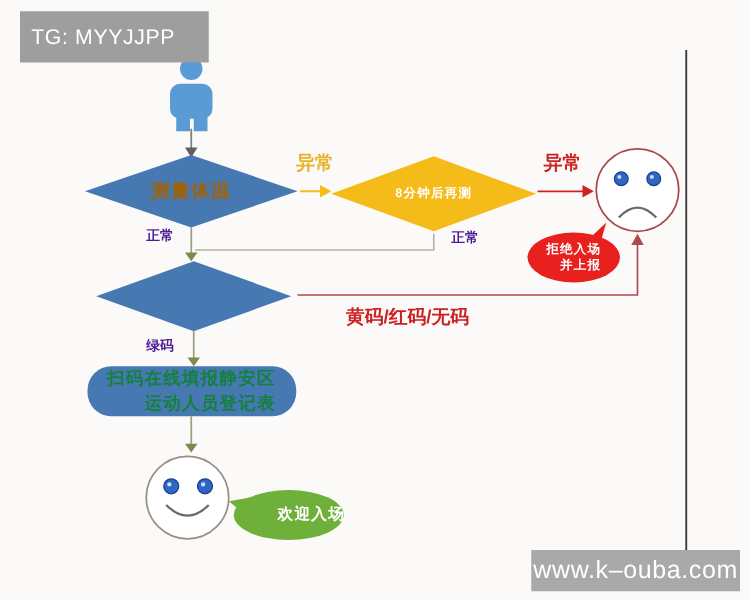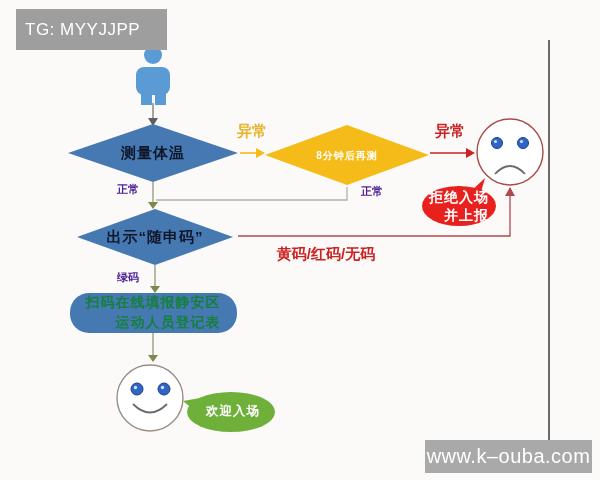--- a/index.html
+++ b/index.html
@@ -7,28 +7,28 @@
     width:600px;height:480px;position:relative;overflow:hidden;
     background:#fbfaf8;
     font-family:"Liberation Sans","DejaVu Sans",sans-serif;
   }
   .canvas{position:absolute;inset:0;}
   svg{position:absolute;left:0;top:0;}
   .lbl{
     position:absolute;transform:translate(-50%,-50%);
     font-weight:bold;white-space:nowrap;text-align:right;line-height:1.3;
   }
-  .node-text{color:#0f172a;font-size:15px;letter-spacing:1px;}
+  .node-text{color:#a16207;font-size:15px;letter-spacing:1px;}
   .node-text-sm{color:#ffffff;font-size:10px;letter-spacing:1px;}
   .rect-text{color:#15803d;font-size:14px;letter-spacing:1px;line-height:1.4;}
   .green{color:#4c1d95;font-size:11px;}
   .yellow{color:#e6b32a;font-size:15px;}
   .red{color:#cc2222;font-size:15px;}
-  .bubble-red-text{color:#ffffff;font-size:14px;line-height:1.3;letter-spacing:1px;}
-  .bubble-green-text{color:#ffffff;font-size:12.5px;letter-spacing:1px;}
+  .bubble-red-text{color:#ffffff;font-size:10px;line-height:1.3;letter-spacing:1px;}
+  .bubble-green-text{color:#ffffff;font-size:12.5px;letter-spacing:1px;margin-left:16px;}
   .badge{
     position:absolute;left:16px;top:9px;height:41px;min-width:130px;
     background:#9e9e9e;color:#ffffff;font-size:17px;
     display:flex;align-items:center;padding:0 12px 0 9px;letter-spacing:0.5px;
   }
   .watermark{
     position:absolute;left:425px;top:440px;width:167px;height:33px;
     background:#a9a9a9;color:#ffffff;font-size:20px;
     display:flex;align-items:center;justify-content:center;letter-spacing:0.5px;
   }
@@ -122,21 +122,20 @@
       <ellipse cx="231" cy="412" rx="44" ry="20" fill="#6fb03a"></ellipse>
     </g>
   </svg>
 
   <div class="badge">TG: MYYJJPP</div>
 
   <div class="lbl node-text" style="left:153px;top:153px">测量体温</div>
 
   <div class="lbl node-text-sm" style="left:347px;top:155px">8分钟后再测</div>
 
-  <div class="lbl node-text" style="left:155px;top:237px">出示“随申码”</div>
 
   <div class="lbl rect-text" style="left:153px;top:313px">
     <div>扫码在线填报静安区</div>
     <div>运动人员登记表</div>
   </div>
 
   <div class="lbl yellow" style="left:252px;top:131px">异常</div>
 
   <div class="lbl red" style="left:450px;top:131px">异常</div>
 

